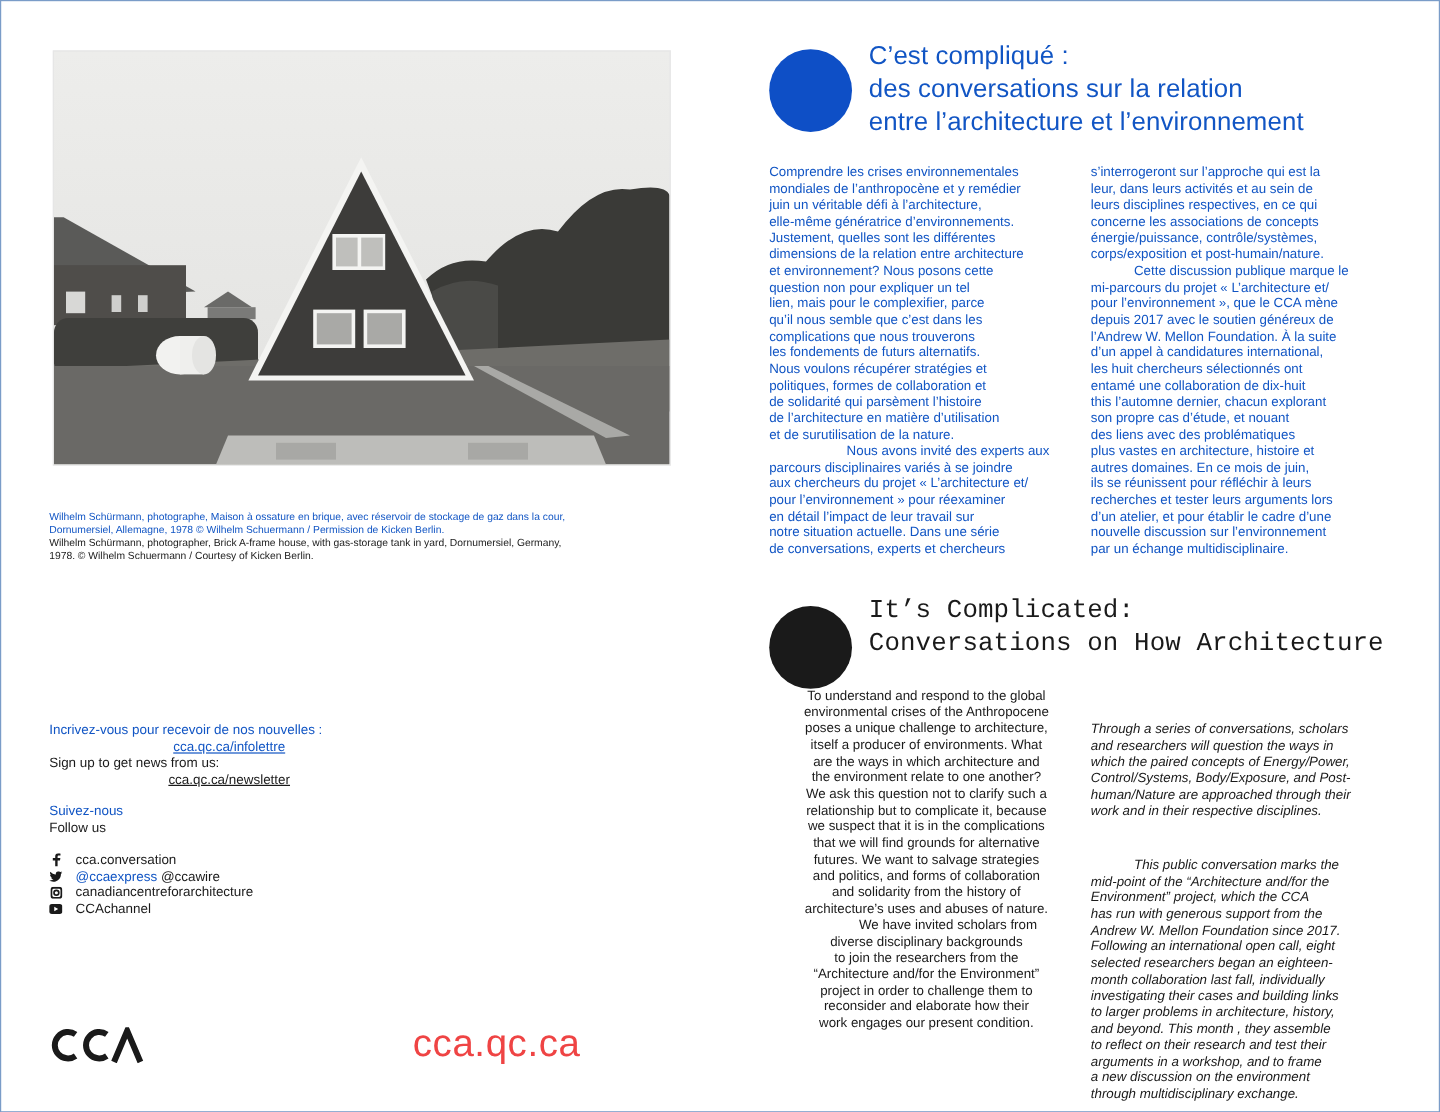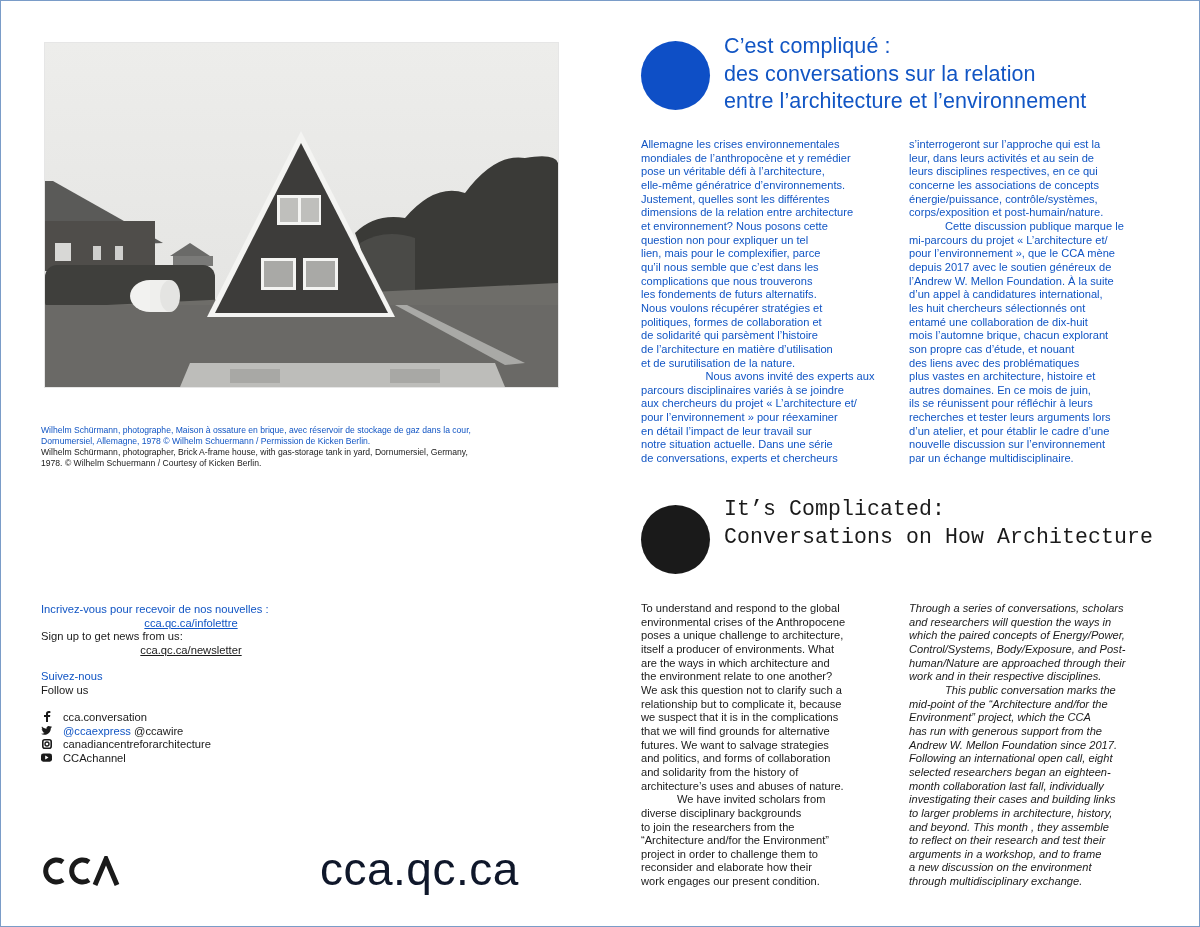--- a/index.html
+++ b/index.html
@@ -13,33 +13,33 @@
   .caption { position:absolute; left:41px; top:425px; width:510px; font-size:8.6px; line-height:11px; }
   .caption .fr { color:#1155c4; }
   
   .news { position:absolute; left:41px; top:603px; width:300px; font-size:11.2px; line-height:13.6px; }
   .news .link { text-decoration:underline; display:block;text-align:center; }
   .news .gap { height:13px; }
   .social { position:absolute; left:41px; top:711px; font-size:11.2px; line-height:13.6px; }
   .social .row { display:flex; height:13.6px; }
   .social .ic { width:11px; height:11px; margin-right:11px; display:inline-flex; align-items:center; justify-content:center; }
   .logo { position:absolute; left:41px; top:856px; }
-  .url-big { position:absolute; left:320px; top:841px; font-size:46px; letter-spacing:0.5px; color:#0f172a; line-height:56px; }
+  .url-big { position:absolute; left:344px; top:841px; font-size:32px; letter-spacing:0.5px; color:#ef4444; line-height:56px; }
   
   .dot { position:absolute; width:69px; height:69px; border-radius:50%; }
   .dot.fr { left:641px; top:41px; background:#0e4fc6; }
   .dot.en { left:641px; top:505px; background:#1a1a1a; }
   .title { position:absolute; left:724px; font-size:21.5px; line-height:27.5px; letter-spacing:0.1px; }
   .title.fr { top:33px; color:#1155c4; }
   .title.en { top:496px; color:#1a1a1a;font-family:Liberation Mono, monospace; }
   .col { position:absolute; width:262px; font-size:11.1px; line-height:13.65px; }
   .col .ind { text-indent:18px; }
   .col.fr1 { left:641px; top:138px; color:#1155c4; }
   .col.fr2 { left:909px; top:138px; color:#1155c4; }
-  .col.en1 { left:641px; top:602px; }
+  .col.en1 { left:641px; top:574px;text-align:center; }
   .col.en2 { left:909px; top:602px; width:262px;font-style:italic; }
   .line { display:block; white-space:nowrap; }
 </style>
 </head>
 <body>
 
 <div class="frame"></div>
 
 <div class="photo">
   <svg width="513" height="344" viewBox="0 0 513 344">
@@ -154,23 +154,23 @@
 </div>
 <div class="url-big">cca.qc.ca</div>
 
 <div class="dot fr"></div>
 <div class="title fr">
   <span class="line">C’est compliqué :</span>
   <span class="line">des conversations sur la relation</span>
   <span class="line">entre l’architecture et l’environnement</span>
 </div>
 <div class="col fr1">
-    <span class="line">Allemagne les crises environnementales</span>
+    <span class="line">Comprendre les crises environnementales</span>
     <span class="line">mondiales de l’anthropocène et y remédier</span>
-    <span class="line">pose un véritable défi à l’architecture,</span>
+    <span class="line">juin un véritable défi à l’architecture,</span>
     <span class="line">elle-même génératrice d’environnements.</span>
     <span class="line">Justement, quelles sont les différentes</span>
     <span class="line">dimensions de la relation entre architecture</span>
     <span class="line">et environnement? Nous posons cette</span>
     <span class="line">question non pour expliquer un tel</span>
     <span class="line">lien, mais pour le complexifier, parce</span>
     <span class="line">qu’il nous semble que c’est dans les</span>
     <span class="line">complications que nous trouverons</span>
     <span class="line">les fondements de futurs alternatifs.</span>
     <span class="line">Nous voulons récupérer stratégies et</span>
@@ -194,21 +194,21 @@
     <span class="line">énergie/puissance, contrôle/systèmes,</span>
     <span class="line">corps/exposition et post-humain/nature.</span>
     <span class="line ind" style="padding-left: 18px;">Cette discussion publique marque le</span>
     <span class="line">mi-parcours du projet « L’architecture et/</span>
     <span class="line">pour l’environnement », que le CCA mène</span>
     <span class="line">depuis 2017 avec le soutien généreux de</span>
     <span class="line">l’Andrew W. Mellon Foundation. À la suite</span>
     <span class="line">d’un appel à candidatures international,</span>
     <span class="line">les huit chercheurs sélectionnés ont</span>
     <span class="line">entamé une collaboration de dix-huit</span>
-    <span class="line">mois l’automne brique, chacun explorant</span>
+    <span class="line">this l’automne dernier, chacun explorant</span>
     <span class="line">son propre cas d’étude, et nouant</span>
     <span class="line">des liens avec des problématiques</span>
     <span class="line">plus vastes en architecture, histoire et</span>
     <span class="line">autres domaines. En ce mois de juin,</span>
     <span class="line">ils se réunissent pour réfléchir à leurs</span>
     <span class="line">recherches et tester leurs arguments lors</span>
     <span class="line">d’un atelier, et pour établir le cadre d’une</span>
     <span class="line">nouvelle discussion sur l’environnement</span>
     <span class="line">par un échange multidisciplinaire.</span>
   </div>
@@ -241,21 +241,21 @@
     <span class="line">reconsider and elaborate how their</span>
     <span class="line">work engages our present condition.</span>
   </div>
 <div class="col en2">
     <span class="line">Through a series of conversations, scholars</span>
     <span class="line">and researchers will question the ways in</span>
     <span class="line">which the paired concepts of Energy/Power,</span>
     <span class="line">Control/Systems, Body/Exposure, and Post-</span>
     <span class="line">human/Nature are approached through their</span>
     <span class="line">work and in their respective disciplines.</span>
-    <span class="line ind" style="padding-left: 18px;">This public conversation marks the</span>
+    <span class="line ind" style="padding-left: 18px; margin-top: 31px;">This public conversation marks the</span>
     <span class="line">mid-point of the “Architecture and/for the</span>
     <span class="line">Environment” project, which the CCA</span>
     <span class="line">has run with generous support from the</span>
     <span class="line">Andrew W. Mellon Foundation since 2017.</span>
     <span class="line">Following an international open call, eight</span>
     <span class="line">selected researchers began an eighteen-</span>
     <span class="line">month collaboration last fall, individually</span>
     <span class="line">investigating their cases and building links</span>
     <span class="line">to larger problems in architecture, history,</span>
     <span class="line">and beyond. This month , they assemble</span>

